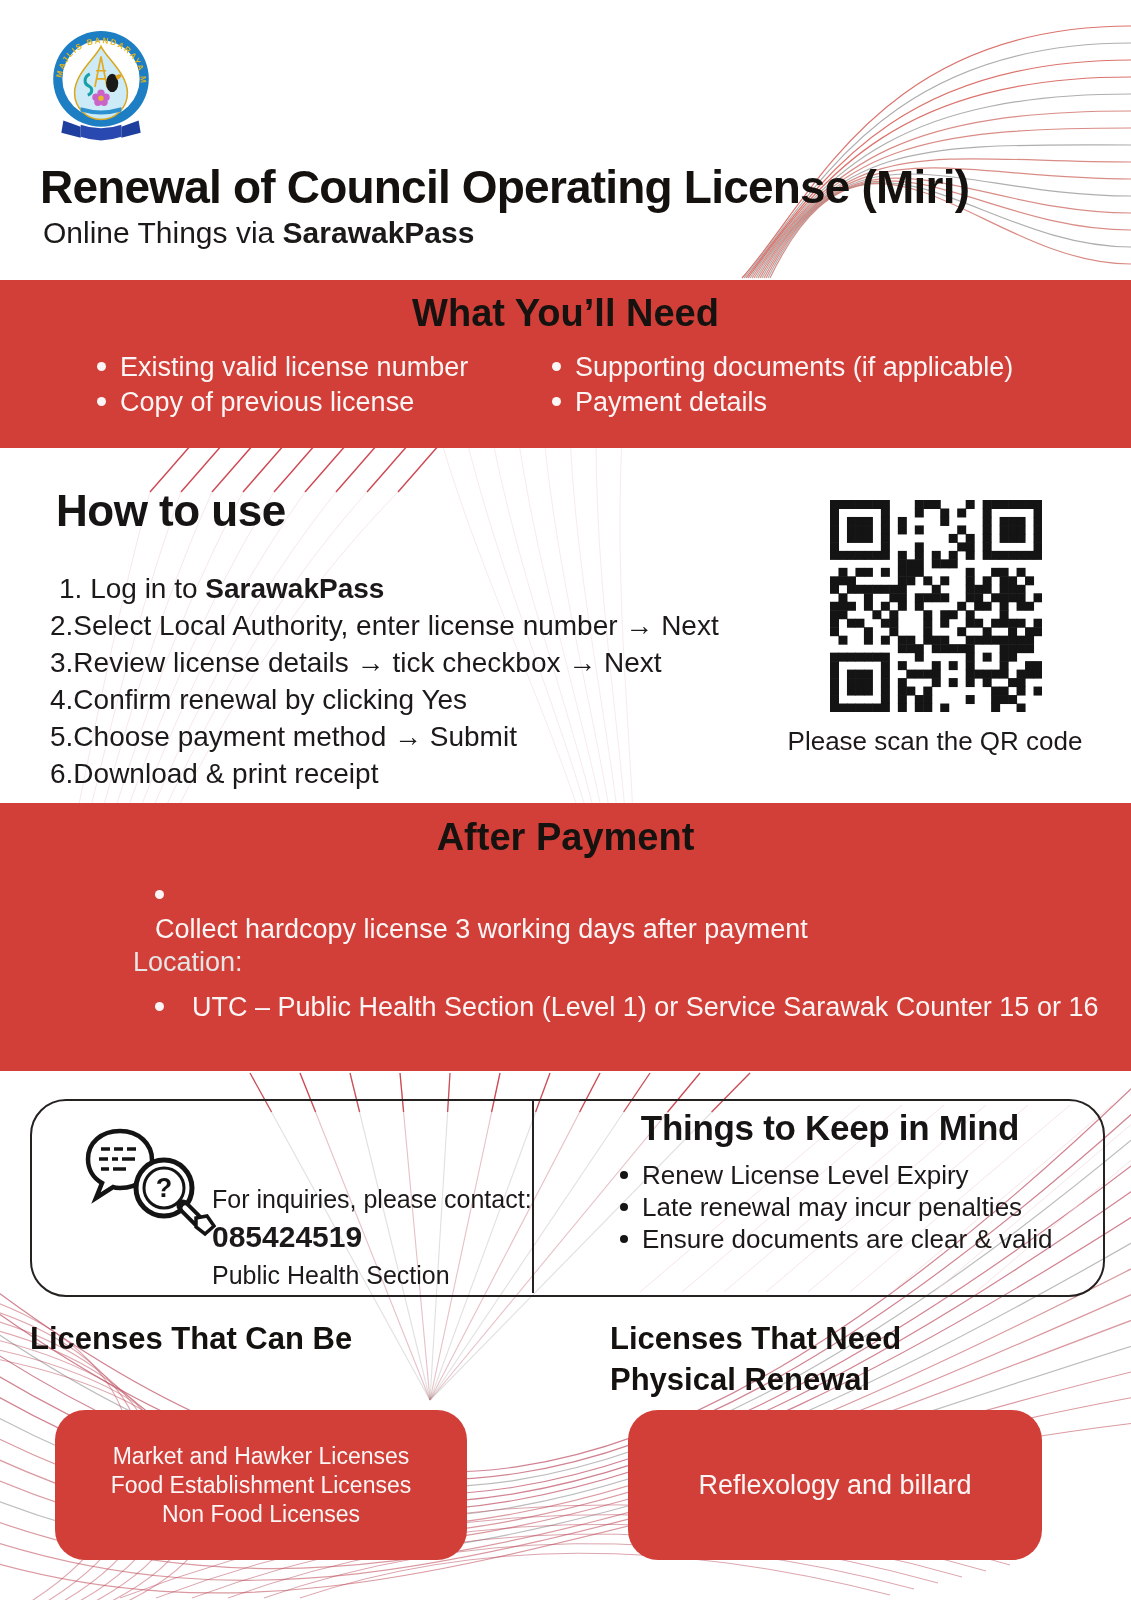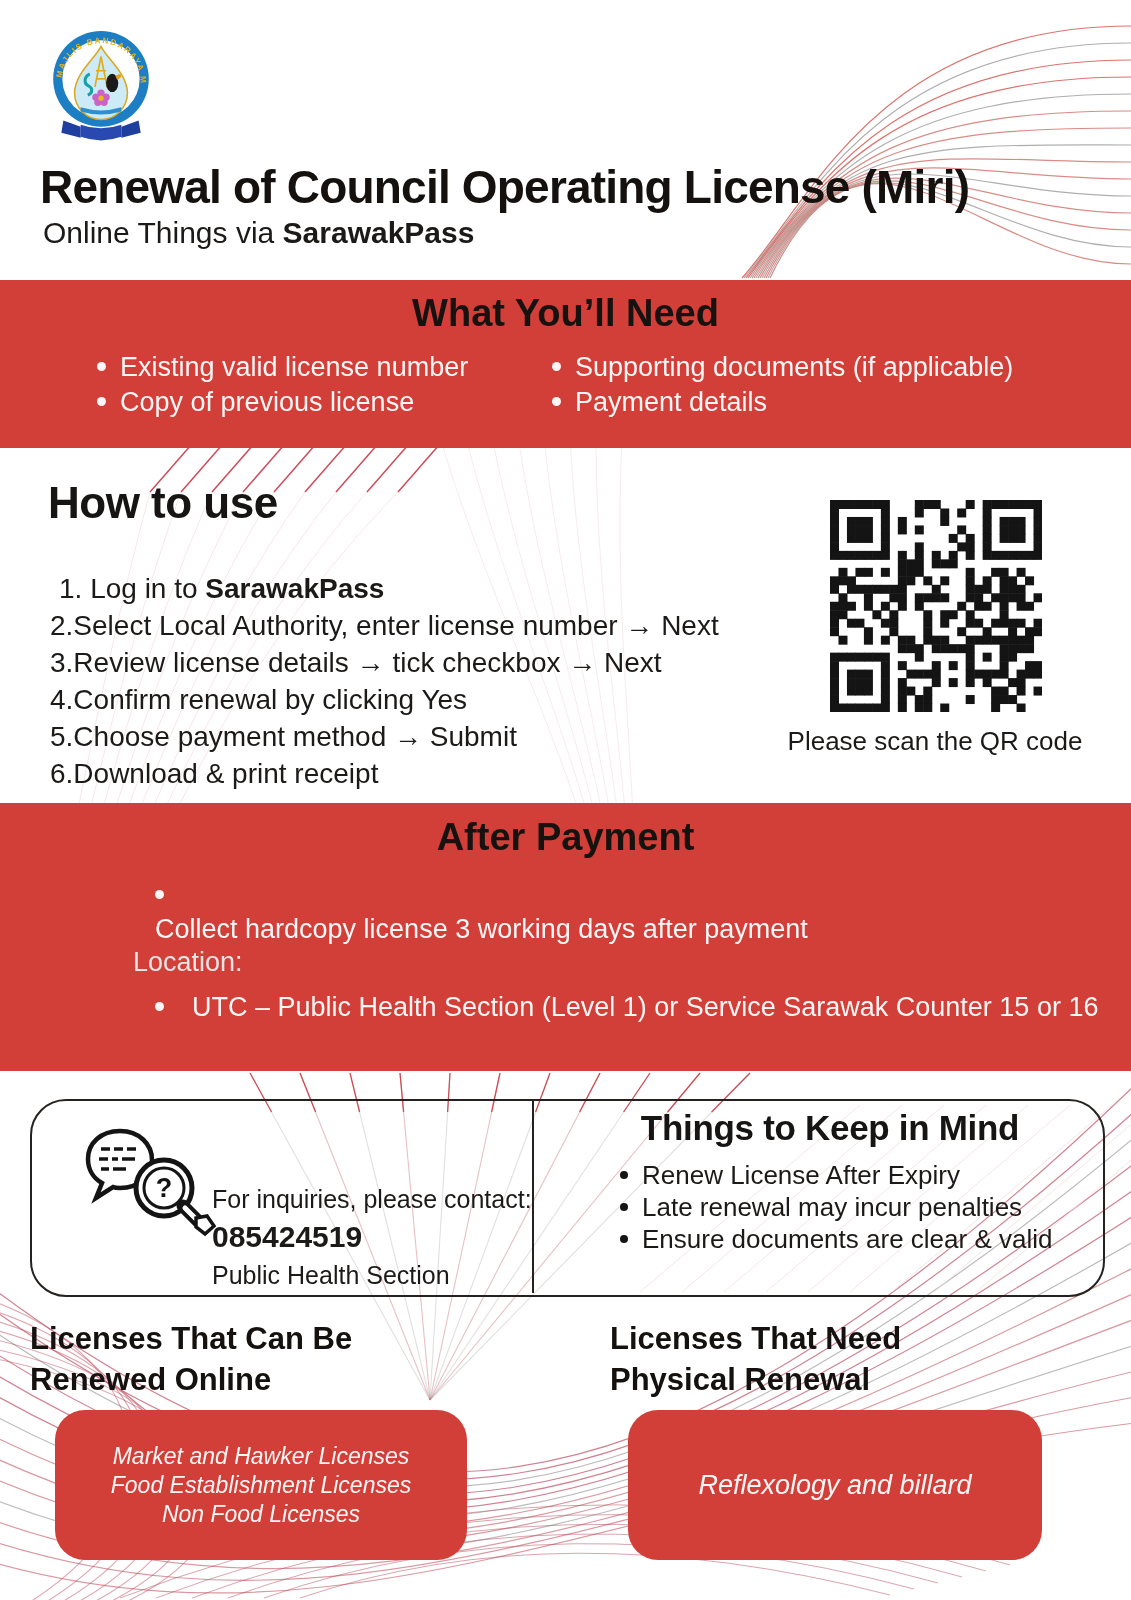--- a/index.html
+++ b/index.html
@@ -51,21 +51,21 @@
   .kim-list{left:620px;top:1163px;}
   .kim-list .b-row{margin-bottom:7px;}
   .kim-list .b-text{color:#1c1a18;font-size:26px;line-height:25px;}
   .kim-list .dot{margin-top:8px;}
 
   
   .bot-h{top:1318px;text-align:left;font-size:31px;font-weight:bold;line-height:41px;color:#14110f;}
   .bot-h.left{left:30px;width:460px;}
   .bot-h.right{left:610px;width:450px;}
   .redcard{top:1410px;height:150px;background:#d23f39;border-radius:30px;display:flex;flex-direction:column;
-           align-items:center;justify-content:center;text-align:center;color:#fbf6f5;font-style:italic;}
+           align-items:center;justify-content:center;text-align:center;color:#fbf6f5;}
   .redcard.left{left:55px;width:412px;font-size:23px;line-height:29px;}
   .redcard.right{left:628px;width:414px;font-size:27px;}
 </style>
 </head>
 <body>
 
 <div class="page">
 
   <svg id="deco" width="1131" height="1600">
       <path d="M 742 278 C 812 200, 880 26, 1131 26" stroke="#d25048" fill="none" stroke-width="1.2" opacity="0.8"></path>
@@ -219,21 +219,21 @@
           <span class="dot"></span>
           <span class="b-text">Supporting documents (if applicable)</span>
         </div>
       <div class="b-row" style="margin-top:3px">
           <span class="dot"></span>
           <span class="b-text">Payment details</span>
         </div>
     </div>
   </section>
 
-  <h2 class="abs z2 howto-h" style="margin:0">How to use</h2>
+  <h2 class="abs z2 howto-h" style="margin:8px">How to use</h2>
   <div class="abs z2 steps">
     <div class="step"><span>1. </span><span>Log in to </span><b>SarawakPass</b></div>
     <div class="step"><span>2.</span><span>Select Local Authority, enter license number → Next</span></div>
     <div class="step"><span>3.</span><span>Review license details → tick checkbox → Next</span></div>
     <div class="step"><span>4.</span><span>Confirm renewal by clicking Yes</span></div>
     <div class="step"><span>5.</span><span>Choose payment method → Submit</span></div>
     <div class="step"><span>6.</span><span>Download &amp; print receipt</span></div>
   </div>
 
   <svg id="qr" class="abs z2 qrbox" viewBox="0 0 212 212">
@@ -578,35 +578,34 @@
   <div class="abs z2 contact-text">
     <div>For inquiries, please contact:</div>
     <div class="phone">085424519</div>
     <div>Public Health Section</div>
   </div>
 
   <h2 class="abs z2 kim-h" style="margin:0">Things to Keep in Mind</h2>
   <div class="abs z2 kim-list">
     <div class="b-row">
         <span class="dot dark"></span>
-        <span class="b-text">Renew License After Expiry</span>
+        <span class="b-text">Renew License Level Expiry</span>
       </div>
     <div class="b-row">
         <span class="dot dark"></span>
         <span class="b-text">Late renewal may incur penalties</span>
       </div>
     <div class="b-row">
         <span class="dot dark"></span>
         <span class="b-text">Ensure documents are clear &amp; valid</span>
       </div>
   </div>
 
   <div class="abs z2 bot-h left">
     <div>Licenses That Can Be</div>
-    <div>Renewed Online</div>
   </div>
   <div class="abs z2 bot-h right">
     <div>Licenses That Need</div>
     <div>Physical Renewal</div>
   </div>
 
   <div class="abs z1 redcard left">
     <div>Market and Hawker Licenses</div>
     <div>Food Establishment Licenses</div>
     <div>Non Food Licenses</div>

